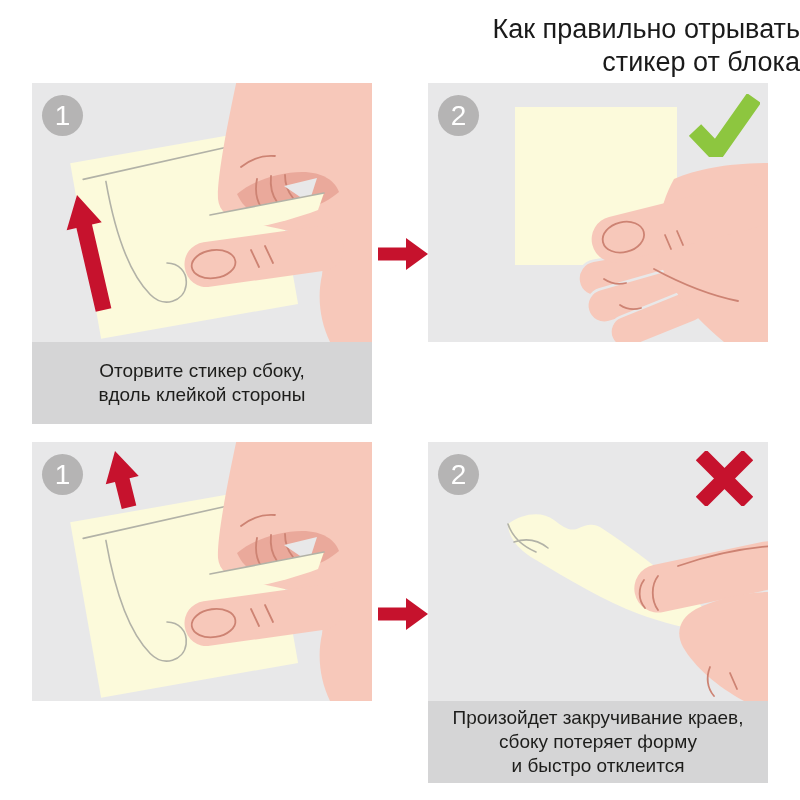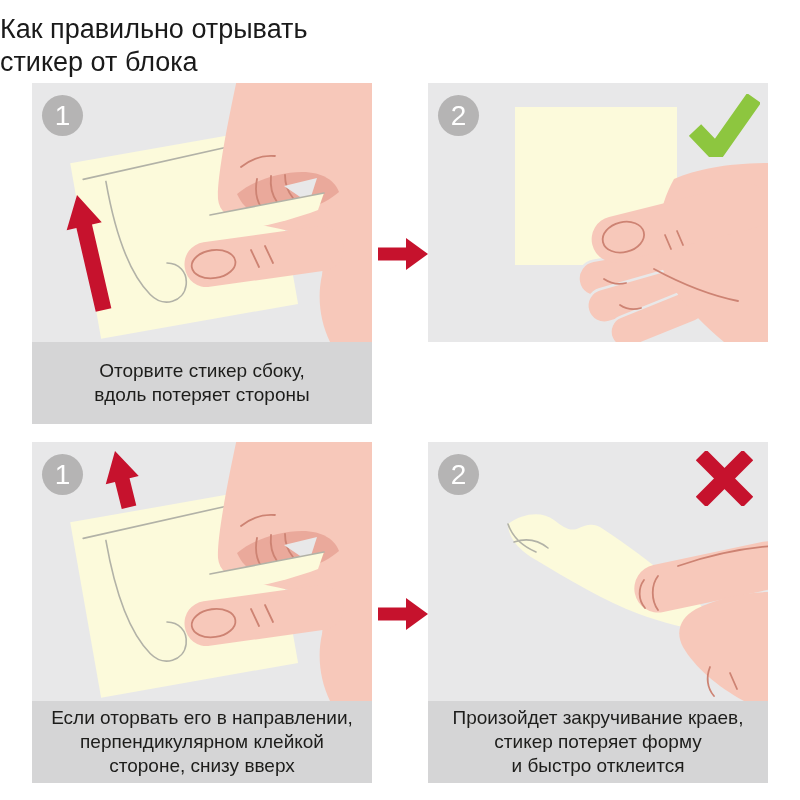--- a/index.html
+++ b/index.html
@@ -5,21 +5,21 @@
   :root{
     --page_bg:#ffffff; --panel_bg:#e8e8e9; --caption_bg:#d5d5d6;
     --badge:#b5b4b4; --text:#1d1d1b; --title_text:#1a1a1a;
     --red:#c6122d; --green:#8dc63f;
     --note:#fcfadb; --note_line:#b2b2a7;
     --skin:#f7c8ba; --skin_shadow:#eaa99b; --skin_line:#cd8373;
   }
   html,body{margin:0;padding:0;width:800px;height:800px;background:var(--page_bg);
     font-family:"Liberation Sans",sans-serif;}
   .page{position:relative;width:800px;height:800px;background:var(--page_bg);overflow:hidden;}
-  .title{position:absolute;top:13px;left:0;width:800px;margin:0;text-align:left;
+  .title{position:absolute;top:13px;left:0;width:800px;margin:0;text-align:right;
     font-size:27px;line-height:1.22;font-weight:400;color:var(--title_text);white-space:pre-line;}
   .grid{position:absolute;left:32px;top:83px;display:grid;
     grid-template-columns:340px 340px;column-gap:56px;row-gap:18px;}
   .panel{width:340px;}
   .art{position:relative;width:340px;height:259px;background:var(--panel_bg);overflow:hidden;}
   .art svg.scene{position:absolute;left:0;top:0;}
   .caption{width:340px;height:82px;background:var(--caption_bg);display:flex;
     align-items:center;justify-content:center;text-align:center;
     font-size:19px;line-height:1.26;color:var(--text);white-space:pre-line;}
   .badge{position:absolute;left:10px;top:12px;width:41px;height:41px;border-radius:50%;
@@ -76,21 +76,21 @@
             </g>
             <path class="crease" d="M219,167 L227,184"></path>
             <path class="crease" d="M233,163 L241,180"></path>
           </g>
           <g transform="translate(45,112) rotate(-13)">
             <path class="redfill" d="M0,0 L18,32 L8,32 L8,118 L-8,118 L-8,32 L-18,32 Z"></path>
           </g>
         </svg>
       </div>
       <div class="caption">Оторвите стикер сбоку,
-вдоль потеряет стороны</div>
+вдоль клейкой стороны</div>
     </section>
 
     <section class="panel">
       <div class="art">
         <div class="badge">
           <span>2</span>
         </div>
         <svg class="scene" width="340" height="259" viewBox="0 0 340 259">
           <rect class="note" x="87" y="24" width="162" height="158"></rect>
           <g>
@@ -144,23 +144,20 @@
               <ellipse class="nail" cx="181" cy="175" rx="22" ry="14"></ellipse>
             </g>
             <path class="crease" d="M219,167 L227,184"></path>
             <path class="crease" d="M233,163 L241,180"></path>
           </g>
           <g transform="translate(83,9) rotate(-14)">
             <path class="redfill" d="M0,0 L17,30 L7.5,30 L7.5,58 L-7.5,58 L-7.5,30 L-17,30 Z"></path>
           </g>
         </svg>
       </div>
-      <div class="caption">Если оторвать его в направлении,
-перпендикулярном клейкой
-стороне, снизу вверх</div>
     </section>
 
     <section class="panel">
       <div class="art">
         <div class="badge">
           <span>2</span>
         </div>
         <svg class="scene" width="340" height="259" viewBox="0 0 340 259">
           <g>
             <path class="note" d="M80,82 C95,71 114,69 126,78 C136,86 143,90 151,86 C159,82 167,81 175,87 C198,102 222,120 243,137 L263,153 C275,163 282,176 284,191 C259,187 233,180 211,172 C176,159 140,137 108,118 C92,109 80,96 80,82 Z"></path>
@@ -177,21 +174,21 @@
             <path class="skin" d="M344,150 C316,150 290,156 268,167 C252,176 247,190 255,205 C266,224 288,244 316,259 L344,259 Z"></path>
             <path class="crease" d="M282,225 C278,235 279,246 286,254"></path>
             <path class="crease" d="M302,231 L309,247"></path>
           </g>
         </svg>
         <svg class="result-icon" style="left:268px;top:9px" width="57" height="55" viewBox="0 0 57 55">
           <path class="xstroke" d="M5,4 L52,51 M52,4 L5,51"></path>
         </svg>
       </div>
       <div class="caption">Произойдет закручивание краев,
-стикер потеряет форму
+сбоку потеряет форму
 и быстро отклеится</div>
     </section>
 
   </div>
 
   <svg class="flow-arrow" style="left:378px;top:238px" viewBox="0 0 50 32">
     <path class="redfill" d="M0,9.5 H28 V0 L50,16 L28,32 V22.5 H0 Z"></path>
   </svg>
   <svg class="flow-arrow" style="left:378px;top:598px" viewBox="0 0 50 32">
     <path class="redfill" d="M0,9.5 H28 V0 L50,16 L28,32 V22.5 H0 Z"></path>

